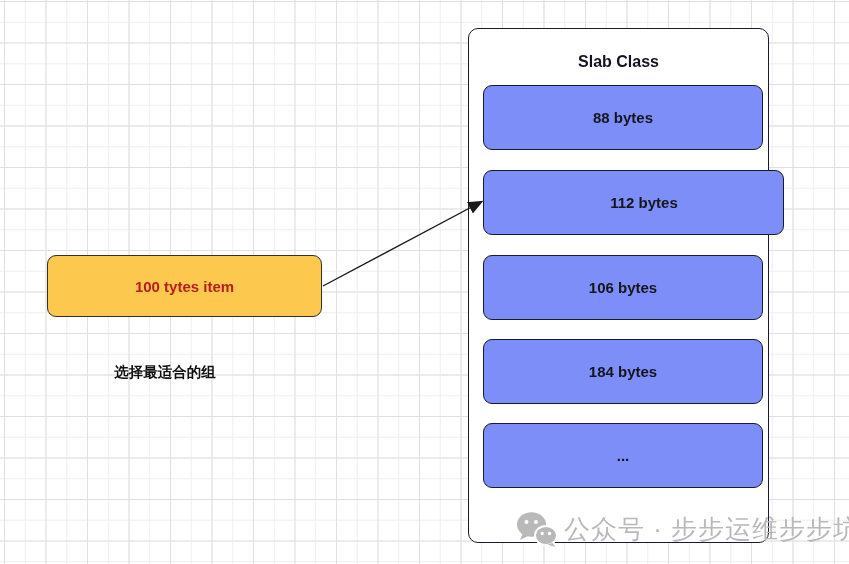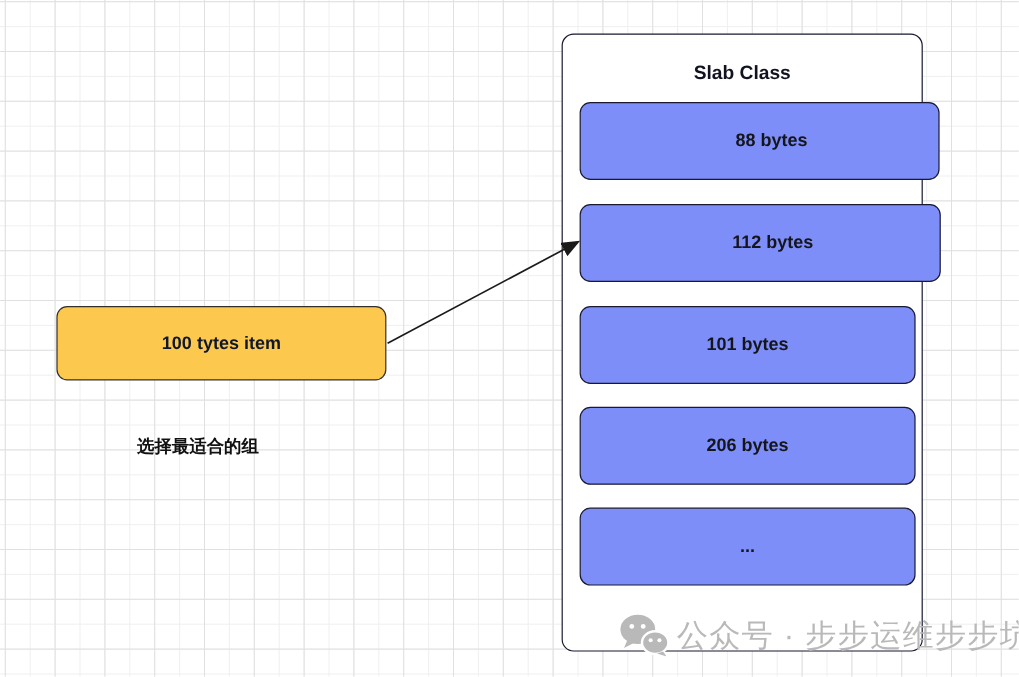--- a/index.html
+++ b/index.html
@@ -27,21 +27,21 @@
   .shape { position: absolute; box-sizing: border-box; }
 
   
   .item-box {
     left: 47px; top: 255px;
     width: 275px; height: 62px;
     background: #fcc94e;
     border: 1.6px solid #33302a;
     border-radius: 9px;
     display: flex; align-items: center; justify-content: center;
-    font-size: 15px; font-weight: bold; color: #0f172a;
+    font-size: 15px; font-weight: bold; color: #b91c1c;
   }
 
   
   .caption {
     left: 100px; top: 335px;
     width: 130px;
     text-align: center;
     font-size: 14.5px; font-weight: bold; color: #111111;
     white-space: nowrap;
     margin-top: 28px;
@@ -64,21 +64,21 @@
   .slab-box {
     position: absolute;
     left: 14px;
     width: 278px; height: 63px;
     background: #7e8ef8;
     border: 1.6px solid #191932;
     border-radius: 9px;
     display: flex; align-items: center; justify-content: center;
     font-size: 15px; font-weight: bold; color: #15151c;
   }
-  .slab-box.s0 { top: 56px; padding-left: 20px; }
+  .slab-box.s0 { top: 56px; }
   .slab-box.s1 { top: 141px; padding-left: 21px; }
   .slab-box.s2 { top: 226px; }
   .slab-box.s3 { top: 310px; }
   .slab-box.s4 { top: 394px; }
 
   
   #arrow-layer {
     position: absolute;
     left: 0; top: 0;
     width: 849px; height: 564px;
@@ -108,22 +108,22 @@
 <div id="canvas">
 
   <div class="shape item-box">100 tytes item</div>
 
   <div class="shape caption">选择最适合的组</div>
 
   <div class="shape slab-container">
     <div class="slab-title">Slab Class</div>
     <div class="slab-box s0">88 bytes</div>
     <div class="slab-box s1">112 bytes</div>
-    <div class="slab-box s2">101 bytes</div>
-    <div class="slab-box s3">206 bytes</div>
+    <div class="slab-box s2">106 bytes</div>
+    <div class="slab-box s3">184 bytes</div>
     <div class="slab-box s4">...</div>
   </div>
 
   <svg id="arrow-layer" viewBox="0 0 849 564" xmlns="http://www.w3.org/2000/svg">
     <defs>
       <marker id="arrowhead" markerWidth="11" markerHeight="9" refX="9" refY="4.5" orient="auto">
         <polygon points="0 0, 11 4.5, 0 9" fill="#1a1a1a"></polygon>
       </marker>
     </defs>
     <line x1="323" y1="286" x2="481" y2="202" stroke="#1a1a1a" stroke-width="1.4" marker-end="url(#arrowhead)"></line>

